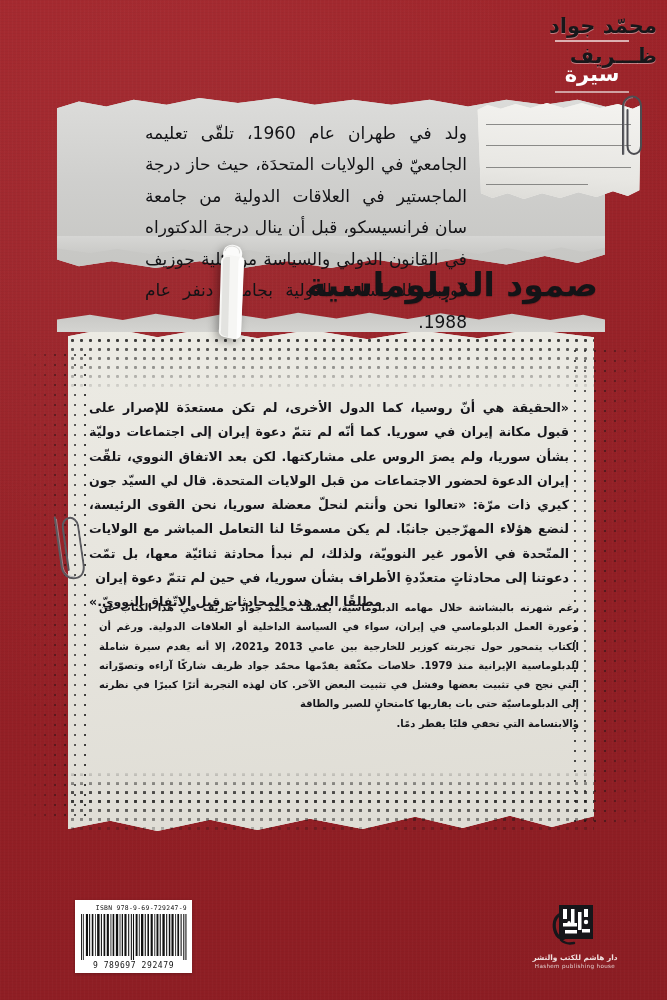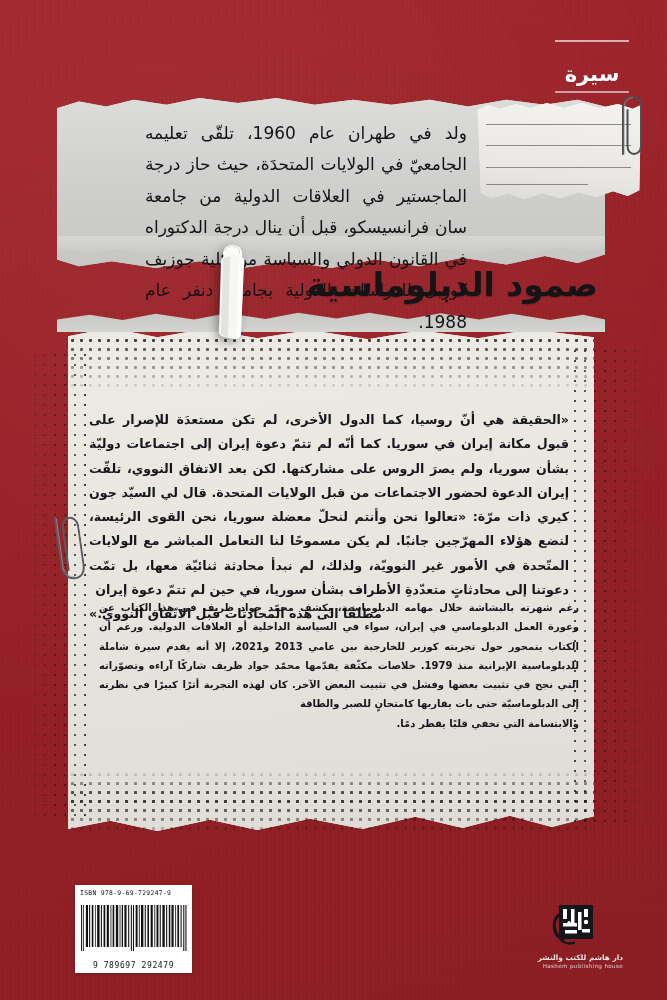--- a/index.html
+++ b/index.html
@@ -258,21 +258,21 @@
   .quote-block, .desc-block {
     position: absolute;
     direction: rtl;
     text-align: justify;
     color: #15151a;
     font-weight: 700;
     z-index: 14;
   }
   .quote-block {
     right: 98px; top: 396px; width: 480px;
-    font-size: 12.6px; line-height: 1.93; margin-top: 12px;
+    font-size: 12.6px; line-height: 1.93;
   }
   .quote-block .last-line { text-align: left; }
   .desc-block {
     right: 88px; top: 598px; width: 480px;
     font-size: 10px; line-height: 1.93;
   }
   .desc-block .last-line { text-align: right; }
 
   
   .barcode-box {
@@ -281,40 +281,40 @@
     width: 107px;
     background: #ffffff;
     padding: 4px 5px 3px;
     z-index: 25;
     box-shadow: 0 1px 3px rgba(0,0,0,.25);
   }
   .isbn-text {
     font-family: "DejaVu Sans Mono", "Liberation Mono", monospace;
     font-size: 6.4px; color: #111;
     letter-spacing: .3px;
-    direction: ltr; text-align: left;
-    margin-bottom: 8px;
+    direction: ltr; text-align: right;
+    margin-bottom: 2px;
   }
   .barcode-bars {
     height: 46px; width: 100%;
     display: block;
   }
   .barcode-digits {
     font-family: "DejaVu Sans Mono", "Liberation Mono", monospace;
     font-size: 8px; color: #111;
     direction: ltr; text-align: center;
     letter-spacing: .6px;
-    margin-top: 10px;
+    margin-top: 1px;
   }
 
   
   .publisher {
     position: absolute;
     right: 44px; bottom: 30px;
-    width: 96px; text-align: right;
+    width: 96px; text-align: center;
     z-index: 25;
   }
   .pub-mark { display: block; margin: 0 auto 3px; }
   .pub-ar {
     color: #f0e2e2; font-size: 7.4px; font-weight: 700;
     line-height: 1.2; letter-spacing: .2px;
   }
   .pub-en {
     color: #e2cdcd; font-size: 5.6px; font-weight: 400;
     line-height: 1.3; letter-spacing: .35px;
@@ -336,20 +336,24 @@
 
   <div class="bio">ولد في طهران عام 1960، تلقّى تعليمه الجامعيّ في الولايات المتحدَة، حيث حاز درجة الماجستير في العلاقات الدولية من جامعة سان فرانسيسكو، قبل أن ينال درجة الدكتوراه في القانون الدولي والسياسة من كلية جوزيف كوربل للدراسات الدولية بجامعة دنفر عام 1988.</div>
 
   <div class="author-card">
     <div class="author-lines">
       <i></i>
         <i></i>
         <i></i>
         <i></i>
     </div>
+  </div>
+  <div class="author-name">
+    <div class="ln1">محمّد جواد</div>
+    <div class="ln2">ظـــريف</div>
   </div>
 
   <svg class="clip-author" viewBox="0 0 26 66">
     <path d="M6 60 L6 13 C6 6 11 2.5 15.5 2.5 C20 2.5 24 6 24 13 L24 52 C24 57 20.5 60 17 60 C13.5 60 10.5 57 10.5 52 L10.5 16" fill="none" stroke="#4d4d52" stroke-width="2" stroke-linecap="round"></path>
     <path d="M7.2 60 L7.2 13.4 C7.2 7 11.6 3.8 15.6 3.8" fill="none" stroke="#9a9aa0" stroke-width="0.9" stroke-linecap="round" opacity=".8"></path>
   </svg>
 
   <div class="tear-above"></div>
   <div class="title-band">
     <div class="title-text">صمود الدبلوماسية</div>

